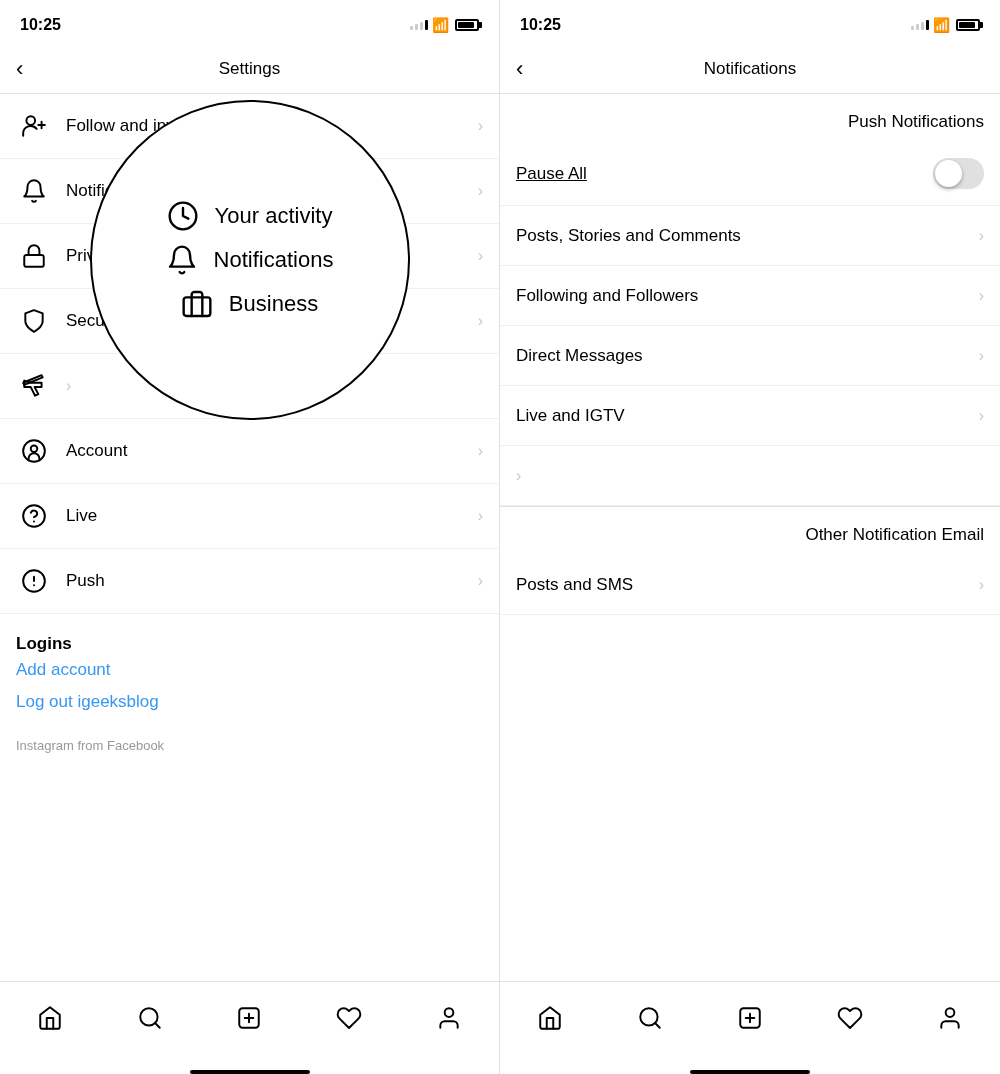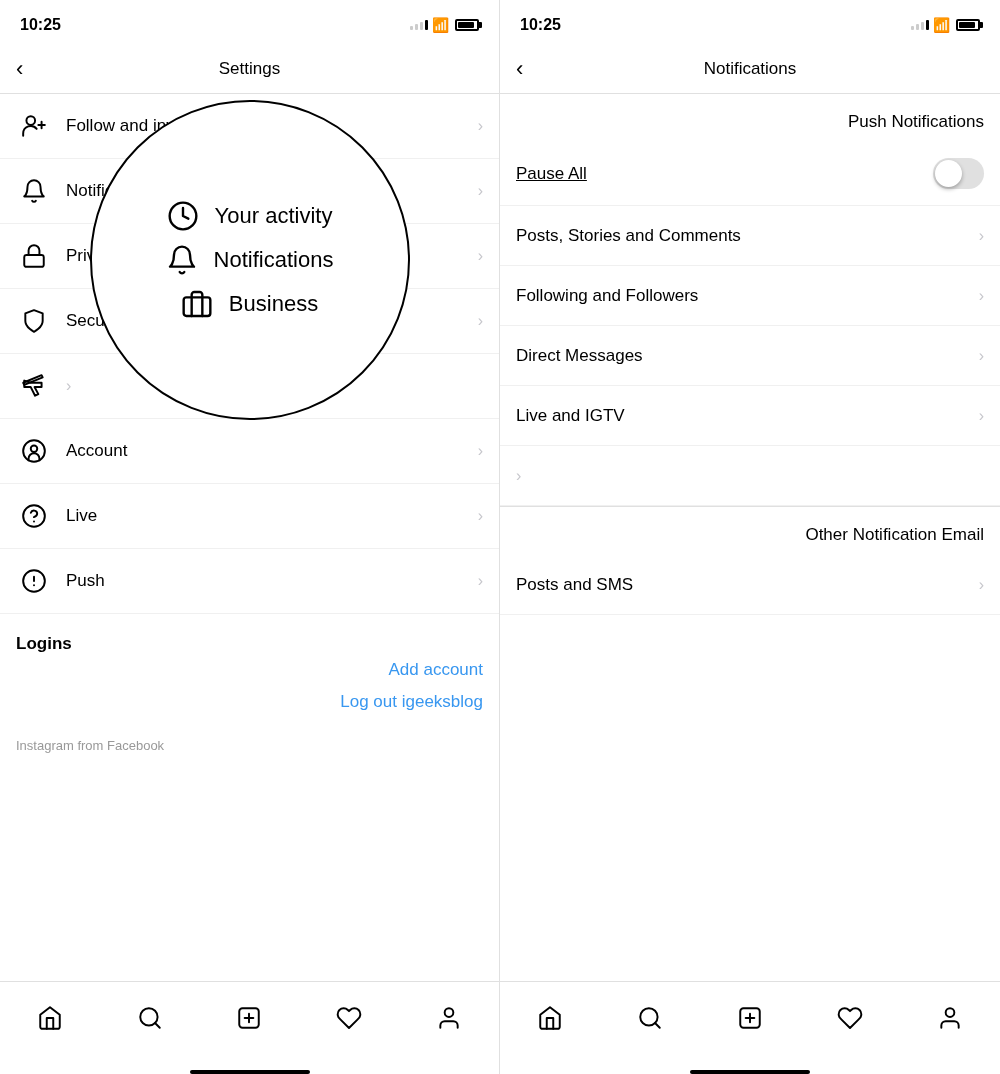--- a/index.html
+++ b/index.html
@@ -170,21 +170,20 @@
       font-weight: 700;
       color: #000;
     }
     .logins-link {
       font-size: 17px;
       color: #3897f0;
       display: block;
       padding: 6px 0;
       cursor: pointer;
       text-decoration: none;
-      text-align: right;
     }
     .instagram-footer {
       padding: 12px 16px;
       font-size: 13px;
       color: #999;
     }
 
     
     .bottom-nav {
       height: 83px;

